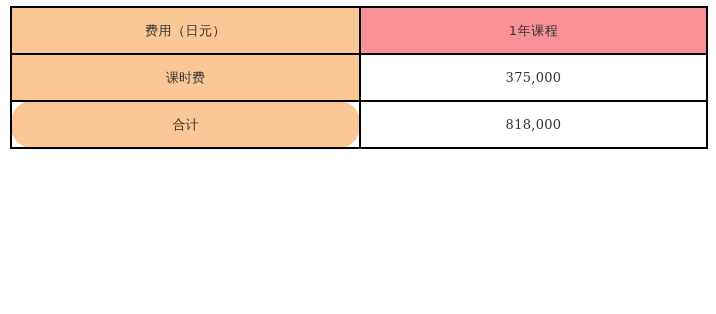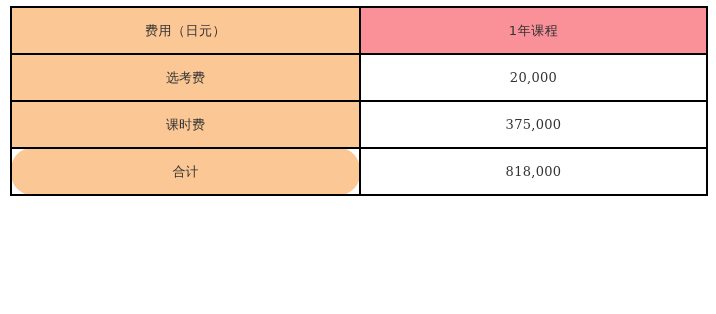--- a/index.html
+++ b/index.html
@@ -101,24 +101,20 @@
       <col class="col-value">
     </colgroup>
     <thead>
       <tr>
         <th class="cell-label head cjk">费用（日元）</th>
         <th class="cell-value head cjk">1年课程</th>
       </tr>
     </thead>
     <tbody>
       <tr>
-        <td class="cell-label cjk">选考费</td>
-        <td class="cell-value num">20,000</td>
-      </tr>
-      <tr>
         <td class="cell-label cjk">课时费</td>
         <td class="cell-value num">375,000</td>
       </tr>
       <tr>
         <td class="cell-label cjk">合计</td>
         <td class="cell-value num">818,000</td>
       </tr>
     </tbody>
   </table>
 </div>

